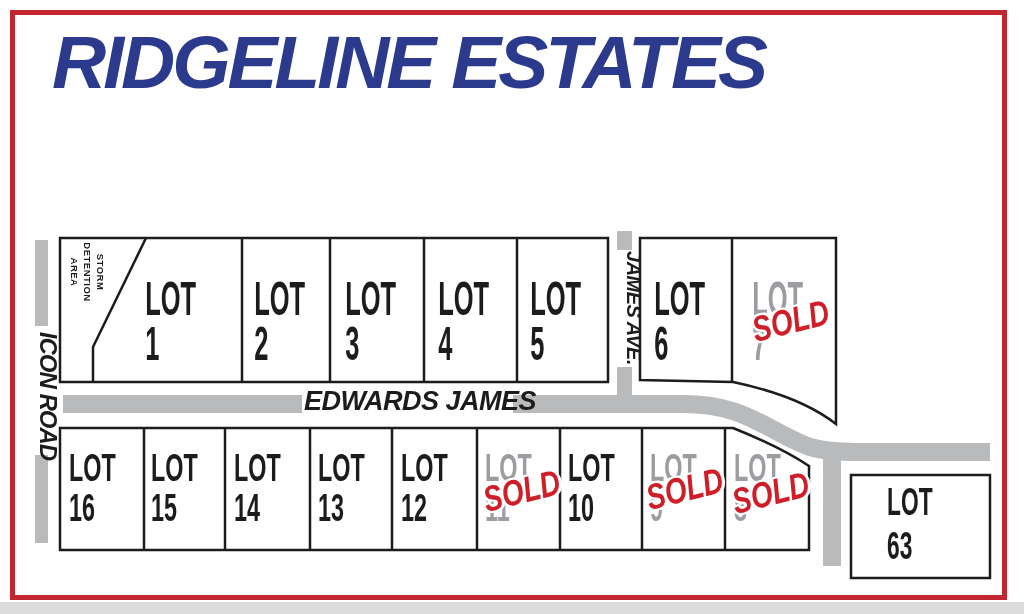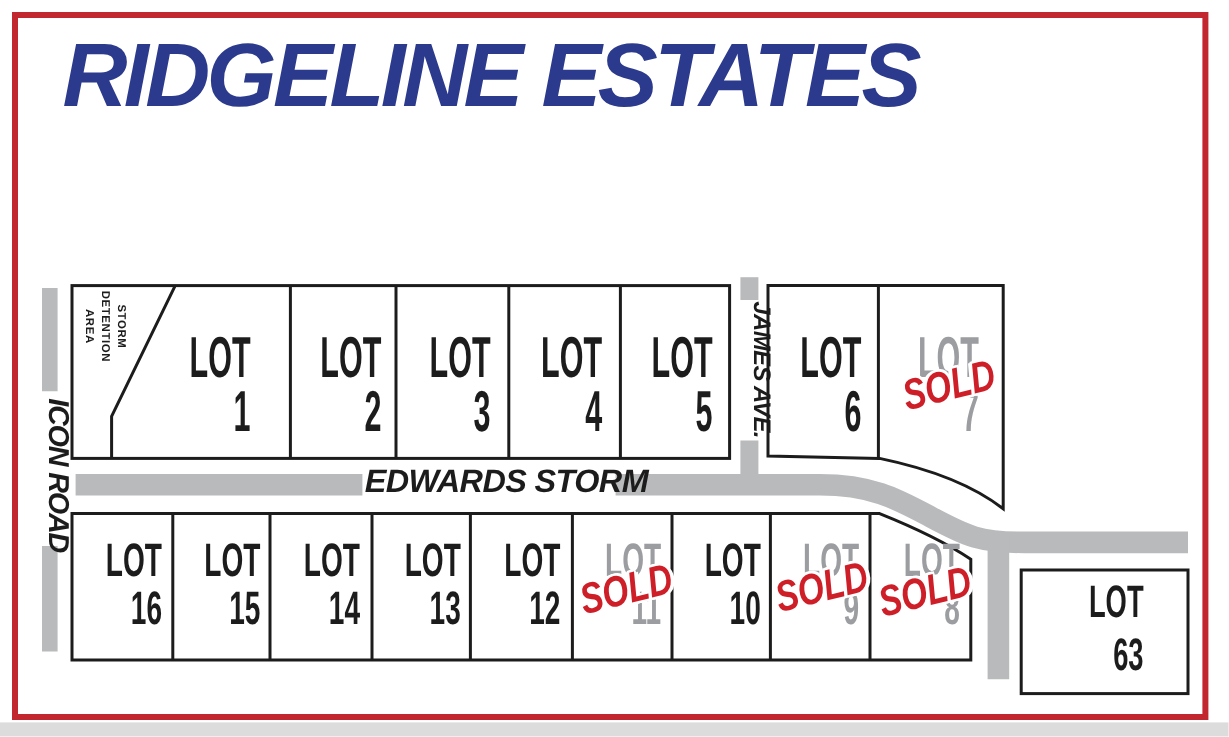--- a/index.html
+++ b/index.html
@@ -16,21 +16,21 @@
     position:absolute; left:52px; top:25px; font-size:75px; line-height:75px;
     font-weight:bold; font-style:italic; letter-spacing:-3px; color:#2b3a8d;
     white-space:nowrap;
   }
   .t2 {
     position:absolute; left:52px; top:104px; font-size:103px; line-height:103px;
     font-weight:bold; font-style:italic; letter-spacing:-6px; color:#c8202f;
     white-space:nowrap;
   }
   .lot {
-    position:absolute; text-align:right; color:#1c1c1c; font-weight:bold;
+    position:absolute; text-align:left; color:#1c1c1c; font-weight:bold;
   }
   .lot span { display:block; white-space:nowrap; }
   .lot.top { width:120px; font-size:48px; line-height:45px; }
   .lot.top span { transform:scaleX(.53); }
   .lot.bot { width:110px; font-size:39px; line-height:40px; }
   .lot.bot span { transform:scaleX(.60); }
   .lot.l63 { width:110px; font-size:38px; line-height:44px; }
   .lot.l63 span { transform:scaleX(.60); }
   .lot.sold { color:#9b9da0; }
   .stamp {
@@ -104,21 +104,21 @@
       <line x1="642" y1="428" x2="642" y2="550"></line>
       <line x1="725" y1="428" x2="725" y2="550"></line>
       <rect x="851" y="475" width="139" height="103"></rect>
     </g>
   </svg>
 
   <div class="t1">RIDGELINE ESTATES</div>
 
   <div class="vroad icon">ICON ROAD</div>
   <div class="vroad james">JAMES AVE.</div>
-  <div class="hroad">EDWARDS STORM</div>
+  <div class="hroad">EDWARDS JAMES</div>
 
   <div class="storm">
     <span>STORM</span>
     <span>DETENTION</span>
     <span>AREA</span>
   </div>
 
   <div class="lot top" style="left:117px;top:276px;">
     <span>LOT</span>
     <span>1</span>

